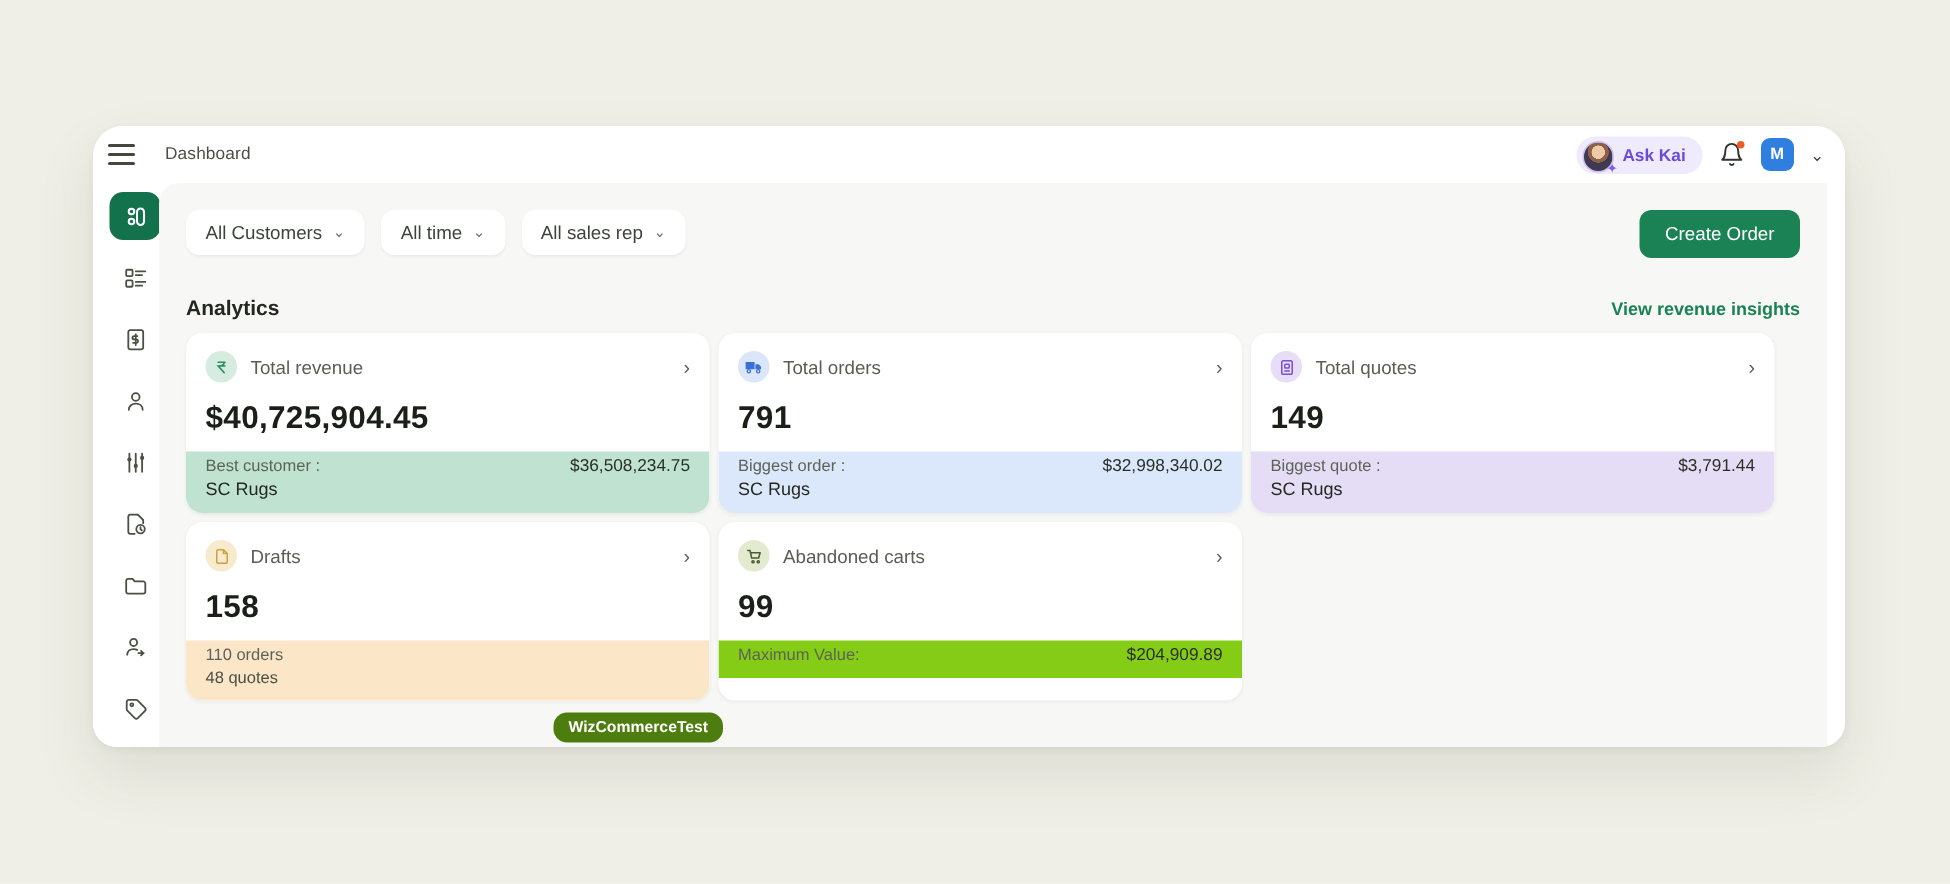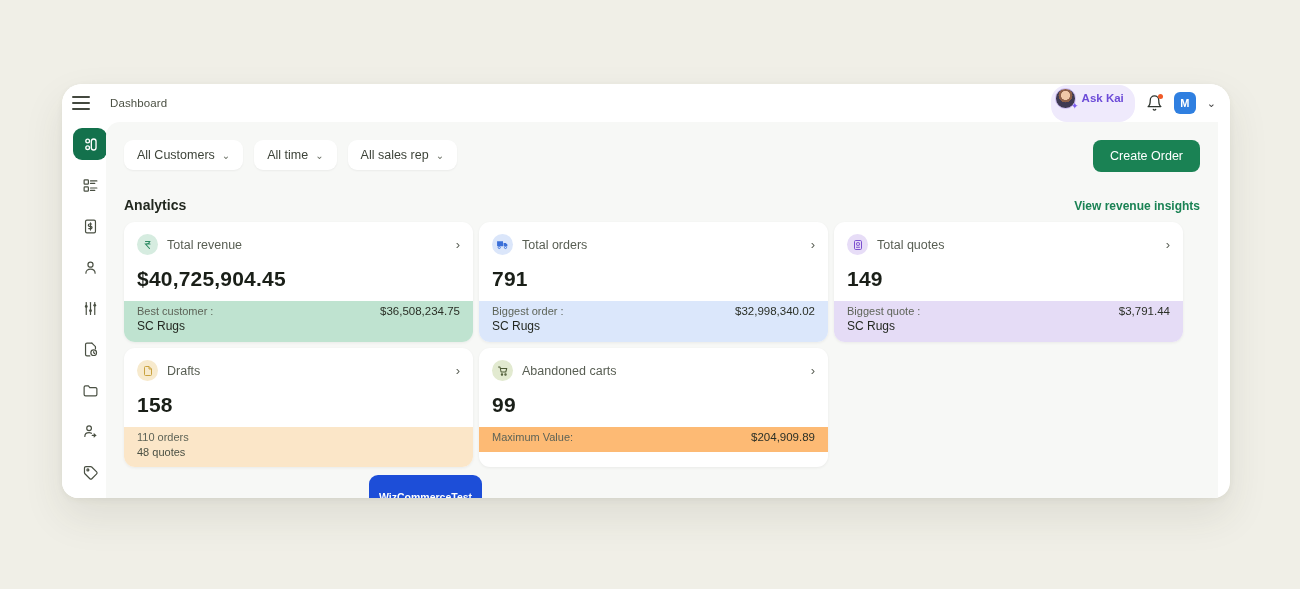--- a/index.html
+++ b/index.html
@@ -37,21 +37,21 @@
   .hamburger i { display: block; height: 2px; background: #43483f; border-radius: 2px; }
   .breadcrumb { font-size: 11.5px; color: #4b5043; letter-spacing: .1px; }
 
   .topbar-right {
     margin-left: auto; display: flex; align-items: center; gap: 11px;
     padding-right: 14px;
   }
   .ask-kai {
     display: flex; align-items: center; gap: 6px;
     background: #efeafc; border-radius: 16px;
-    padding: 3px 11px 13px 4px; cursor: pointer;
+    padding: 3px 11px 1px 4px; cursor: pointer;
   }
   .kai-avatar {
     width: 21px; height: 21px; border-radius: 50%;
     background: radial-gradient(circle at 50% 34%, #f0c9a8 0 28%, #8d6048 29% 44%, #3f3a52 45% 100%);
     border: 1.5px solid #cdbdf3; position: relative; flex: 0 0 auto;
   }
   .kai-avatar::after {
     content: "✦"; position: absolute; right: -4px; bottom: -3px;
     font-size: 9px; color: #7b5cf0; line-height: 1;
   }
@@ -152,23 +152,23 @@
   }
   .foot-label { font-size: 11px; color: #5d6357; }
   .foot-amount { margin-left: auto; font-size: 11.5px; color: #2a2f26; }
   .foot-sub { width: 100%; font-size: 12px; color: #232821; margin-top: 2px; }
   .foot-line2 { width: 100%; font-size: 11px; color: #4a5044; margin-top: 3px; }
   .card.empty-slot { background: transparent; box-shadow: none; }
 
   
   .tooltip {
     position: absolute; left: 263px; top: 353px;
-    background: #1d4ed8; color: #ffffff;
+    background: #4d7c0f; color: #ffffff;
     font-size: 10.5px; font-weight: bold;
-    padding: 16px 10px; border-radius: 9px;
+    padding: 4px 10px; border-radius: 9px;
     z-index: 5; white-space: nowrap;
   }
 </style>
 </head>
 <body>
 
 <div class="app-window">
 
   <div class="topbar">
     <div class="hamburger">
@@ -392,21 +392,21 @@
                 <path d="M3 4h3l2.2 10h9.3l2-7H7"></path>
                   <circle cx="10" cy="19" r="1.4"></circle>
                   <circle cx="17" cy="19" r="1.4"></circle>
               </svg>
             </span>
             <span class="card-label">Abandoned carts</span>
             <span class="card-arrow">›</span>
           </div>
           <div class="card-value">99</div>
         </div>
-        <div class="card-foot" style="background:#fdba74">
+        <div class="card-foot" style="background:#84cc16">
           <span class="foot-label">Maximum Value:</span>
           <span class="foot-amount">$204,909.89</span>
         </div>
       </div>
 
       <div class="card empty-slot"></div>
     </div>
 
     <div class="tooltip">WizCommerceTest</div>
   </div>

